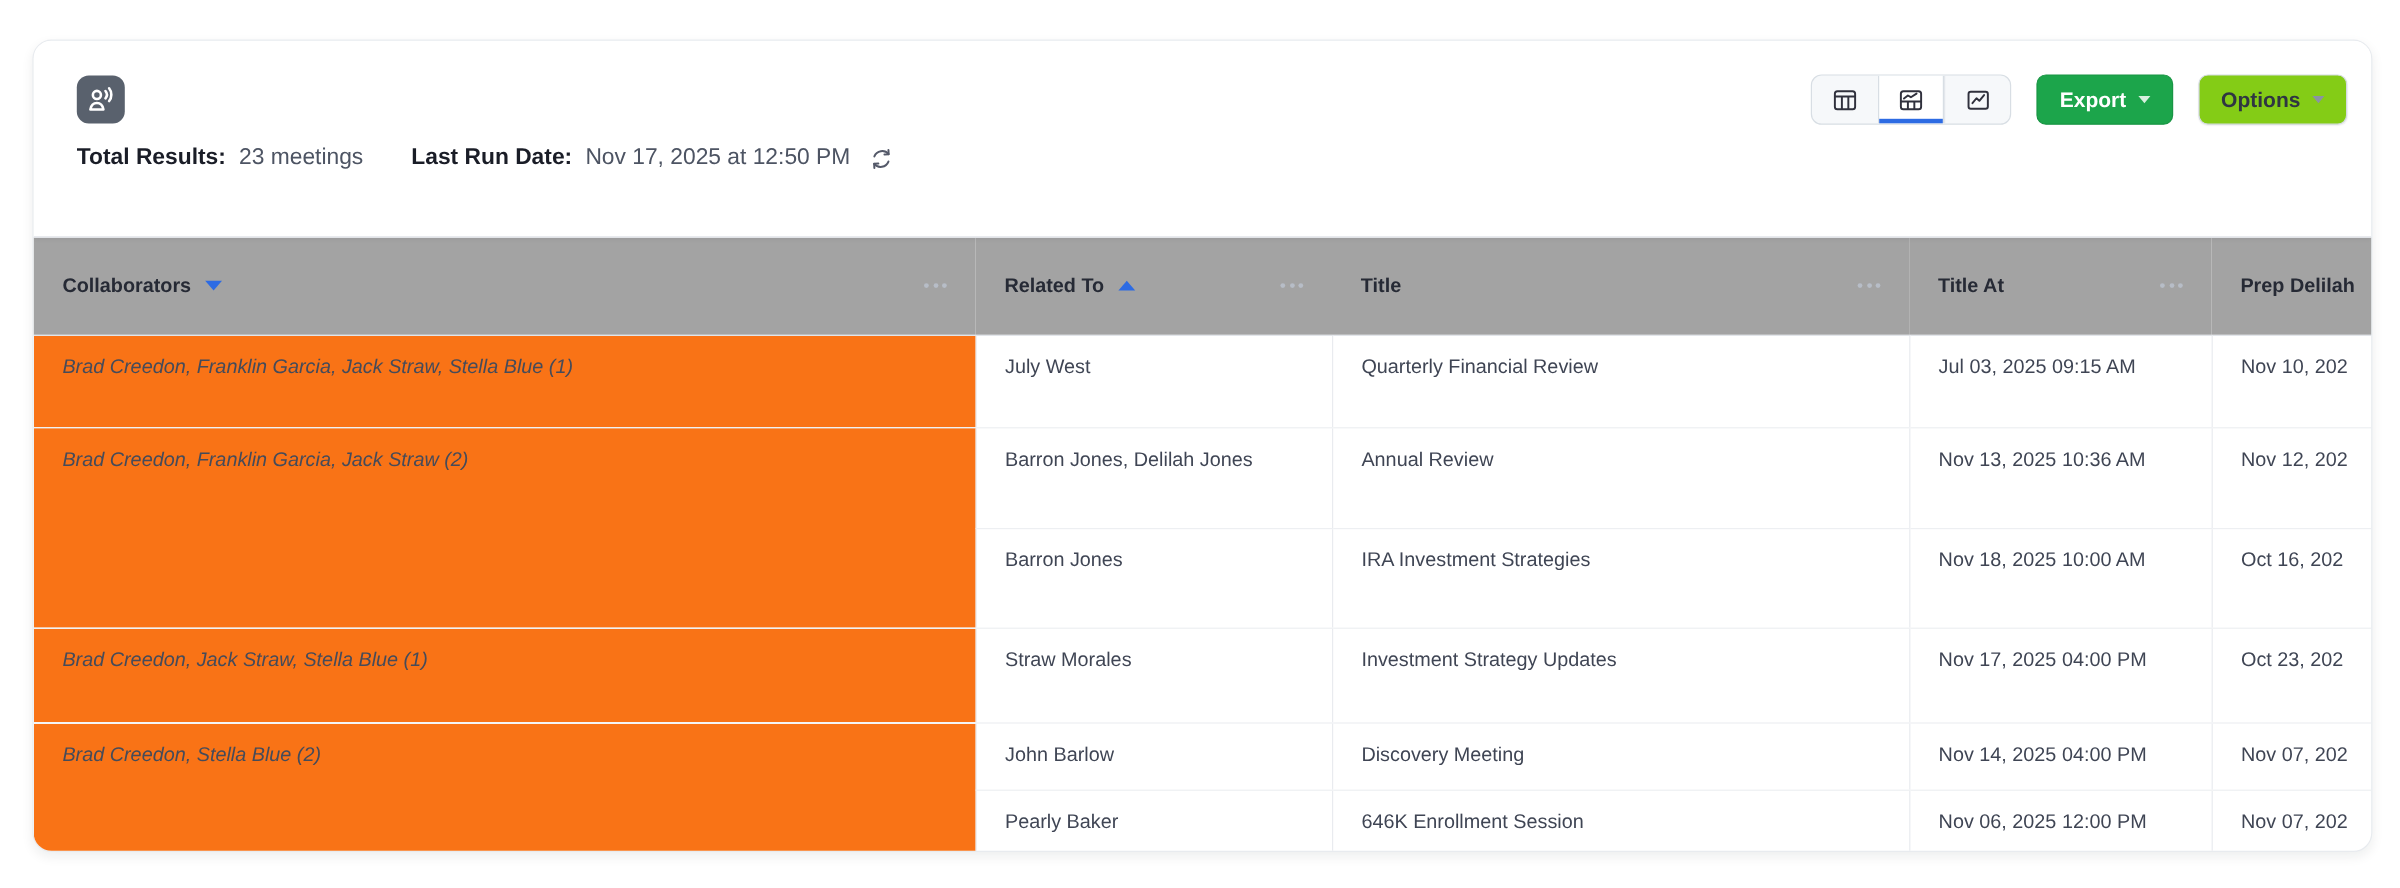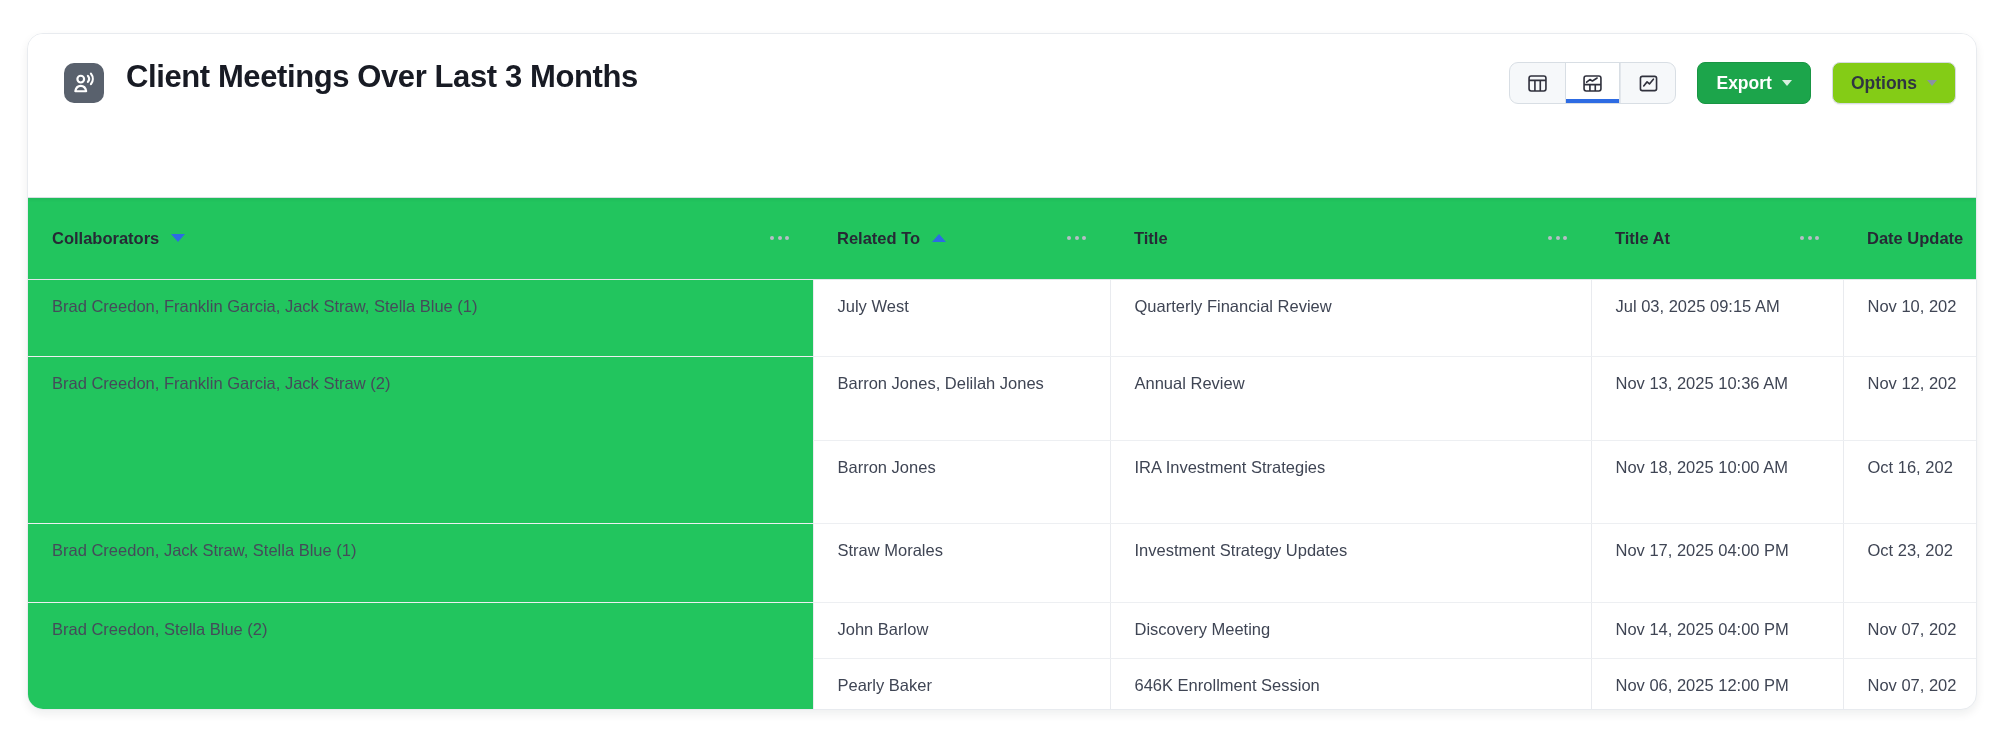--- a/index.html
+++ b/index.html
@@ -45,52 +45,51 @@
   .meta-row { display:flex; align-items:center; margin-top:17px; font-size:19px; }
   .meta-label { font-weight:700; color:#1a1d27; }
   .meta-value { color:#4d5463; margin-left:11px; }
   .meta-gap { width:40px; }
   .refresh-btn { margin-left:15px; background:none; border:none; cursor:pointer; display:flex; align-items:center; }
   .refresh-btn svg { width:21px; height:21px; }
 
   
   .table-wrap { width:2100px; }
   table { border-collapse:collapse; table-layout:fixed; width:2100px; }
-  thead th { height:81px; background:#22c55e; border-bottom:1px solid #e2e5ea;
+  thead th { height:81px; background:#a3a3a3; border-bottom:1px solid #e2e5ea;
     text-align:center; vertical-align:middle; padding:0 14px 0 24px; }
   .th-inner { display:flex; align-items:center; }
   .th-label { font-size:16.5px; font-weight:700; color:#262a35; white-space:nowrap; }
   .sort-tri { display:inline-block; width:0; height:0; margin-left:12px;
     border-left:7px solid transparent; border-right:7px solid transparent; }
   .sort-desc { border-top:8px solid #2d6be3; }
   .sort-asc  { border-bottom:8px solid #2d6be3; }
   .col-menu { margin-left:auto; display:flex; gap:3.5px; padding:6px 10px; background:none; border:none; cursor:pointer; }
   .col-menu i { width:4px; height:4px; border-radius:50%; background:#b7bdc7; display:block; }
 
   td { vertical-align:top; padding:17px 20px 0 24px; font-size:16.5px; color:#3f4554;
     white-space:nowrap; overflow:hidden; border-bottom:1px solid #edeff2; }
-  td.cell-collab { background:#22c55e; color:#454b5a; }
+  td.cell-collab { background:#f97316; color:#454b5a;font-style:italic; }
   td.v-border { border-left:1px solid #e9ebef; }
 </style>
 </head>
 <body>
 
 <div class="card">
 
   <div class="card-top">
     <div class="title-row">
       <span class="report-icon">
         <svg viewBox="0 0 24 24" fill="none" stroke="#ffffff" stroke-width="2" stroke-linecap="round" stroke-linejoin="round">
           <circle cx="9" cy="8.4" r="3.1"></circle>
           <path d="M4 19.6c.5-3.1 2.5-5 5-5s4.5 1.9 5 5z"></path>
           <path d="M15.6 5.4a4.4 4.4 0 0 1 0 5.6"></path>
           <path d="M18.4 3.3a7.9 7.9 0 0 1 0 9.8"></path>
         </svg>
       </span>
-      <h1 class="page-title">Client Meetings Over Last 3 Months</h1>
 
       <div class="controls">
         <div class="segmented">
           <button class="seg-btn" title="">
             <svg viewBox="0 0 24 24" fill="none" stroke="#30313d" stroke-width="1.7" stroke-linejoin="round">
               <rect x="3.2" y="4.2" width="17.6" height="15.6" rx="2.2"></rect>
               <path d="M3.2 8.8h17.6M9.3 8.8v11M14.9 8.8v11"></path>
             </svg>
           </button>
           <button class="seg-btn active">
@@ -114,20 +113,35 @@
           <span class="caret"></span>
         </button>
 
         <button class="btn btn-options">
           <span>Options</span>
           <span class="caret"></span>
         </button>
       </div>
     </div>
 
+    <div class="meta-row">
+      <span class="meta-label">Total Results:</span>
+      <span class="meta-value">23 meetings</span>
+      <span class="meta-gap"></span>
+      <span class="meta-label">Last Run Date:</span>
+      <span class="meta-value">Nov 17, 2025 at 12:50 PM</span>
+      <button class="refresh-btn">
+        <svg viewBox="0 0 24 24" fill="none" stroke="#545969" stroke-width="1.9" stroke-linecap="round" stroke-linejoin="round">
+          <path d="M18.9 7.4A8 8 0 0 0 5.3 9.6"></path>
+          <polyline points="18.7 3.4 18.9 7.4 14.9 7.7"></polyline>
+          <path d="M5.1 16.6A8 8 0 0 0 18.7 14.4"></path>
+          <polyline points="5.3 20.6 5.1 16.6 9.1 16.3"></polyline>
+        </svg>
+      </button>
+    </div>
   </div>
 
   <div class="table-wrap">
     <table>
       <colgroup>
         <col style="width:785px">
           <col style="width:297px">
           <col style="width:481px">
         <col style="width:252px">
           <col style="width:285px">
@@ -171,21 +185,21 @@
                 <span class="th-label">Title At</span>
                 <button class="col-menu">
                   <i></i>
                   <i></i>
                   <i></i>
                 </button>
               </div>
             </th>
             <th class="v-border">
               <div class="th-inner">
-                <span class="th-label">Date Update</span>
+                <span class="th-label">Prep Delilah</span>
               </div>
             </th>
           </tr>
         </thead>
       <tbody id="table-body">
           <tr style="height: 77px;">
             <td class="cell-collab" rowspan="1">Brad Creedon, Franklin Garcia, Jack Straw, Stella Blue (1)</td>
             <td class="v-border">July West</td>
             <td class="v-border">Quarterly Financial Review</td>
             <td class="v-border">Jul 03, 2025 09:15 AM</td>

